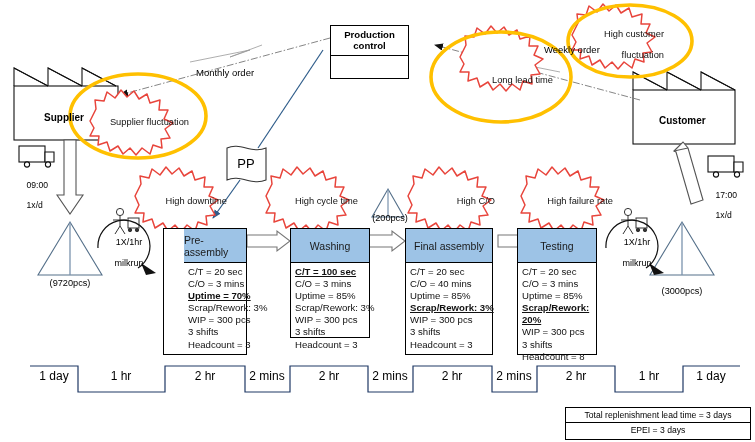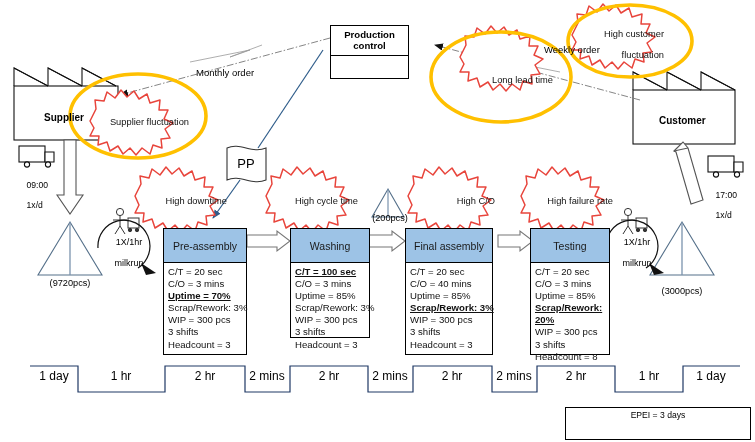--- a/index.html
+++ b/index.html
@@ -258,21 +258,21 @@
   </div>
 
   <div class="burst-txt ctr" style="left:177px;top:201px;width:100px;">High downtime</div>
 
   <div class="burst-txt ctr" style="left:308px;top:201px;width:100px;">High cycle time</div>
 
   <div class="burst-txt ctr" style="left:450px;top:201px;width:90px;">High C/O</div>
 
   <div class="burst-txt ctr" style="left:563px;top:201px;width:100px;">High failure rate</div>
 
-  <div class="pbox" style="left:163px;top:228px;width:84px;height:127px;">
+  <div class="pbox" style="left:163px;top:228px;width:84px;height:127px;padding-left:20px;">
     <div class="phead">Pre-assembly</div>
     <div class="pbody">
       <div>C/T = 20 sec</div>
       <div>C/O = 3 mins</div>
       <div class="u">Uptime =  70%</div>
       <div>Scrap/Rework: 3%</div>
       <div>WIP = 300 pcs</div>
       <div>3 shifts</div>
       <div>Headcount = 3</div>
     </div>
@@ -297,21 +297,21 @@
       <div>C/T = 20 sec</div>
       <div>C/O = 40 mins</div>
       <div>Uptime =  85%</div>
       <div class="u">Scrap/Rework: 3%</div>
       <div>WIP = 300 pcs</div>
       <div>3 shifts</div>
       <div>Headcount = 3</div>
     </div>
   </div>
 
-  <div class="pbox" style="left:530px;top:228px;width:80px;height:127px;">
+  <div class="pbox" style="left:517px;top:228px;width:80px;height:127px;">
     <div class="phead">Testing</div>
     <div class="pbody">
       <div>C/T = 20 sec</div>
       <div>C/O = 3 mins</div>
       <div>Uptime =  85%</div>
       <div class="u">Scrap/Rework:</div>
       <div class="u">20%</div>
       <div>WIP = 300 pcs</div>
       <div>3 shifts</div>
       <div>Headcount = 8</div>
@@ -337,16 +337,17 @@
   <div class="tlabel" style="left:267px;top:369px;">2 mins</div>
   <div class="tlabel" style="left:329px;top:369px;">2 hr</div>
   <div class="tlabel" style="left:390px;top:369px;">2 mins</div>
   <div class="tlabel" style="left:452px;top:369px;">2 hr</div>
   <div class="tlabel" style="left:514px;top:369px;">2 mins</div>
   <div class="tlabel" style="left:576px;top:369px;">2 hr</div>
   <div class="tlabel" style="left:649px;top:369px;">1 hr</div>
   <div class="tlabel" style="left:711px;top:369px;">1 day</div>
 
   <div class="sumbox" style="left:565px;top:407px;width:186px;height:33px;">
+    <div class="sumrow top">Total replenishment lead time = 3 days</div>
     <div class="sumrow">EPEI = 3 days</div>
   </div>
 
 </div>
 
 </body></html>

